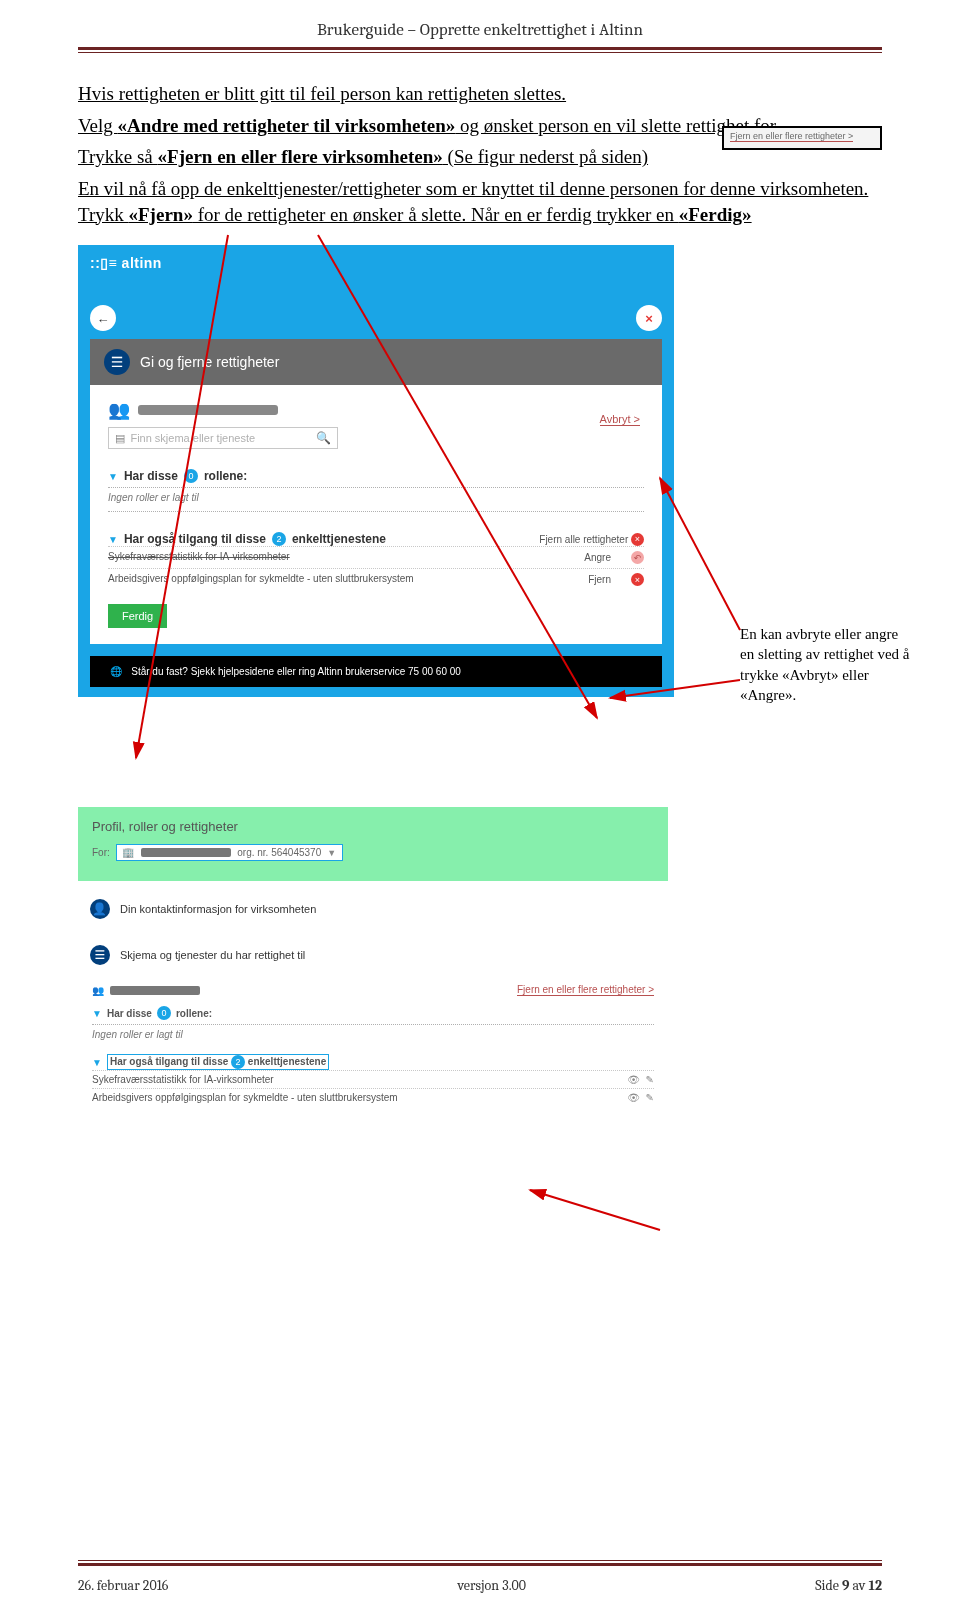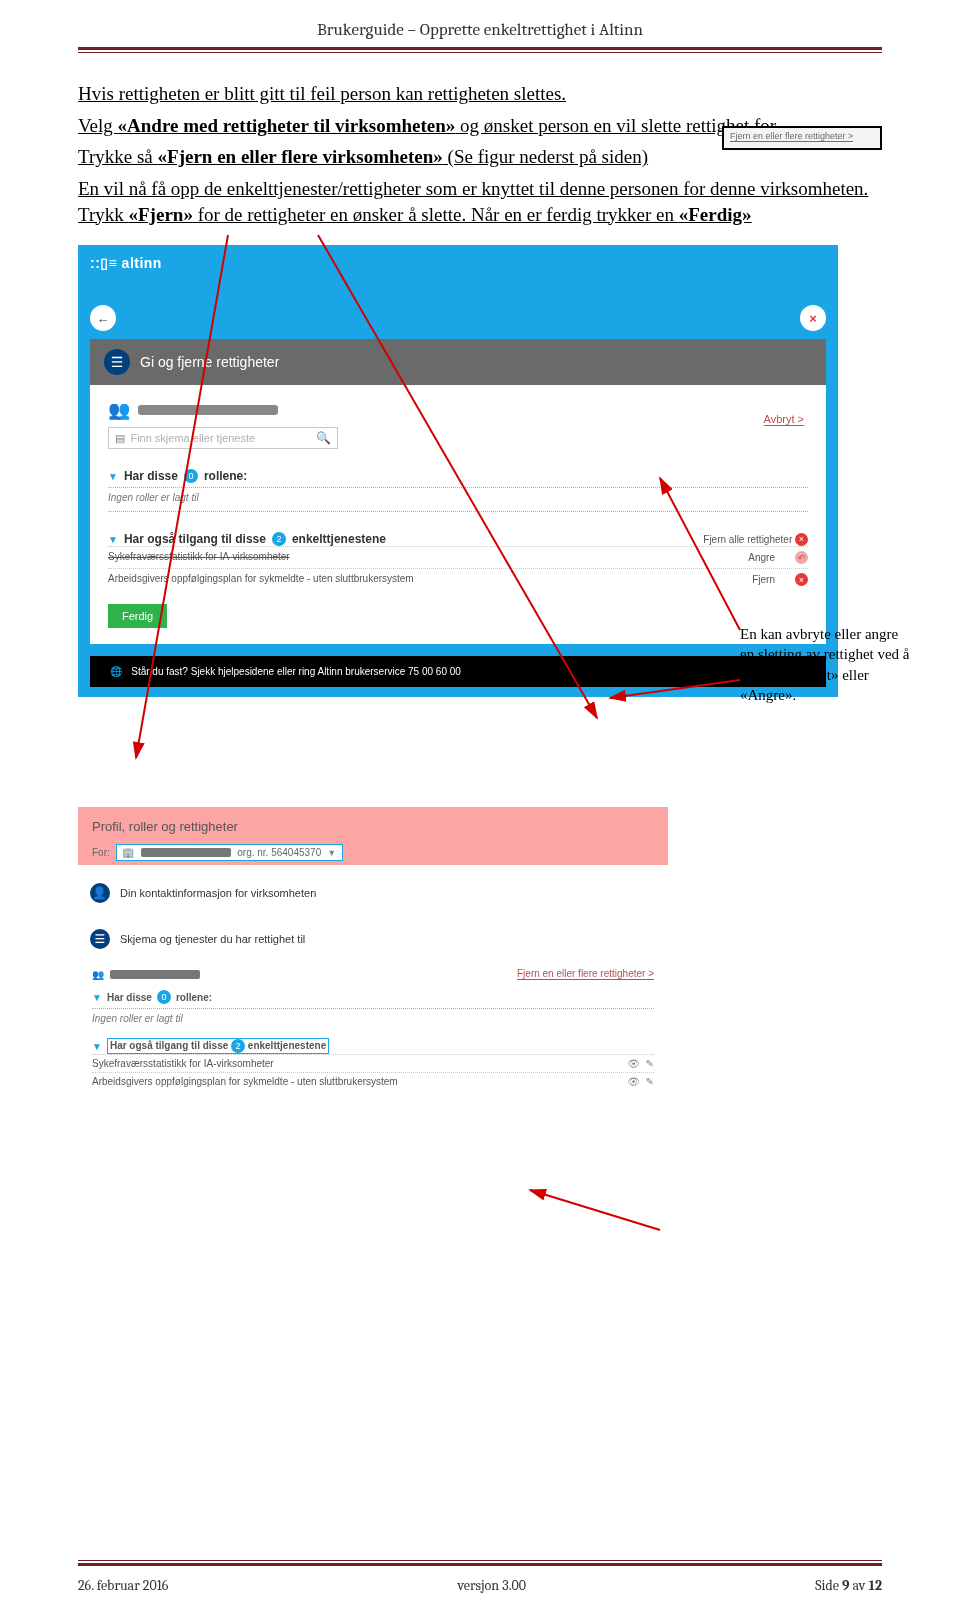--- a/index.html
+++ b/index.html
@@ -37,21 +37,21 @@
     font-family: Arial, sans-serif;
     font-size: 9px; color: #6a6a6a;
     padding: 3px 6px;
     border-bottom: 2px solid #000;
   }
   .inline-right-chip span { border-bottom: 1px solid #b85050; }
 
   
   .shot1 {
     margin: 18px 0 0;
-    width: 760px;
+    width: 596px;
     background: #1aa5e6;
     padding: 0 0 10px;
     position: relative;
   }
   .shot1-top {
     display: flex; align-items: center; justify-content: space-between;
     padding: 10px 12px 34px;
   }
   .altinn-logo { color: #fff; font-family: Arial, sans-serif; font-size: 14px; font-weight: bold; letter-spacing: .5px; }
   .nav-back, .nav-close {
@@ -105,21 +105,21 @@
   
   .callout {
     position: absolute;
     left: 740px; top: 624px; width: 170px;
     font-family: 'Times New Roman', serif; font-size: 15px; line-height: 1.35;
   }
 
   
   .shot2-wrap { margin-top: 110px; width: 590px; position: relative; }
   .shot2-head {
-    background: #fca5a5; padding: 12px 14px 4px; font-family: Arial, sans-serif;
+    background: #86efac; padding: 12px 14px 20px; font-family: Arial, sans-serif;
   }
   .profile-title { font-size: 13px; color: #555; margin-bottom: 10px; }
   .for-row { font-size: 10px; color: #666; display: flex; align-items: center; gap: 6px; }
   .for-dd { border: 1px solid #1aa5e6; background: #fff; padding: 2px 6px; display: inline-flex; align-items: center; gap: 6px; }
   .redact2 { background: #777; width: 90px; height: 9px; border-radius: 2px; display: inline-block; }
   .caret { color: #888; font-size: 9px; }
   .panel-row {
     background: #fff; margin-top: 8px; padding: 10px 12px; display: flex; align-items: center; gap: 10px;
     font-family: Arial, sans-serif; font-size: 11px; color: #333;
   }

